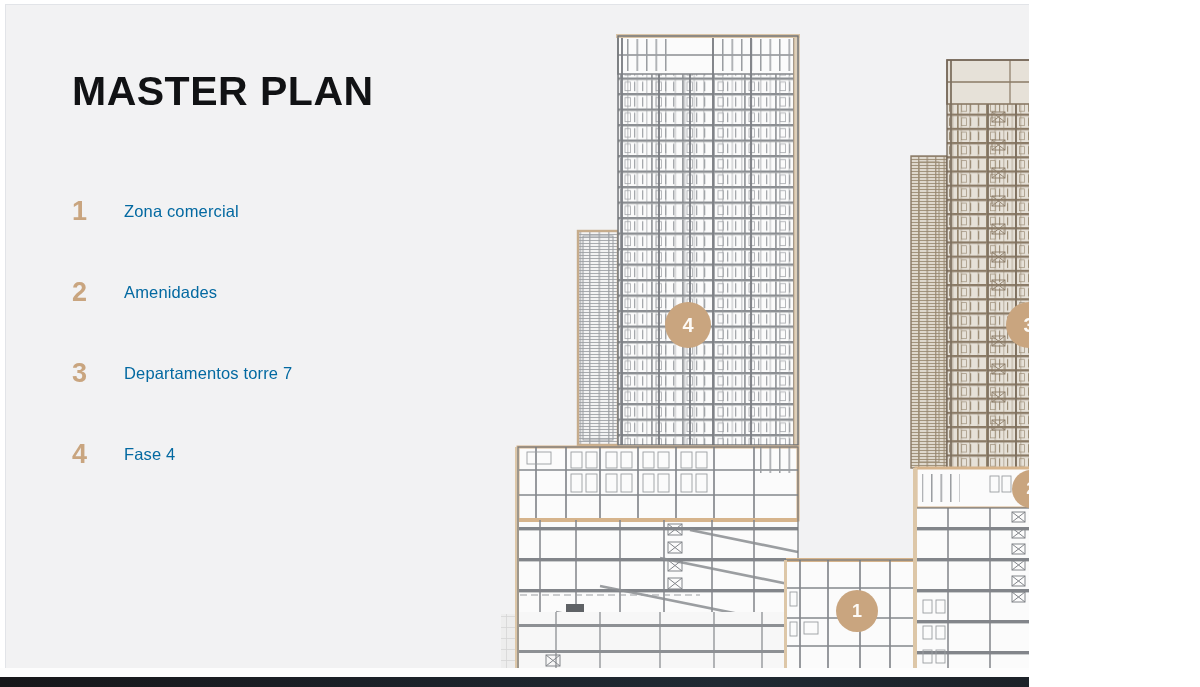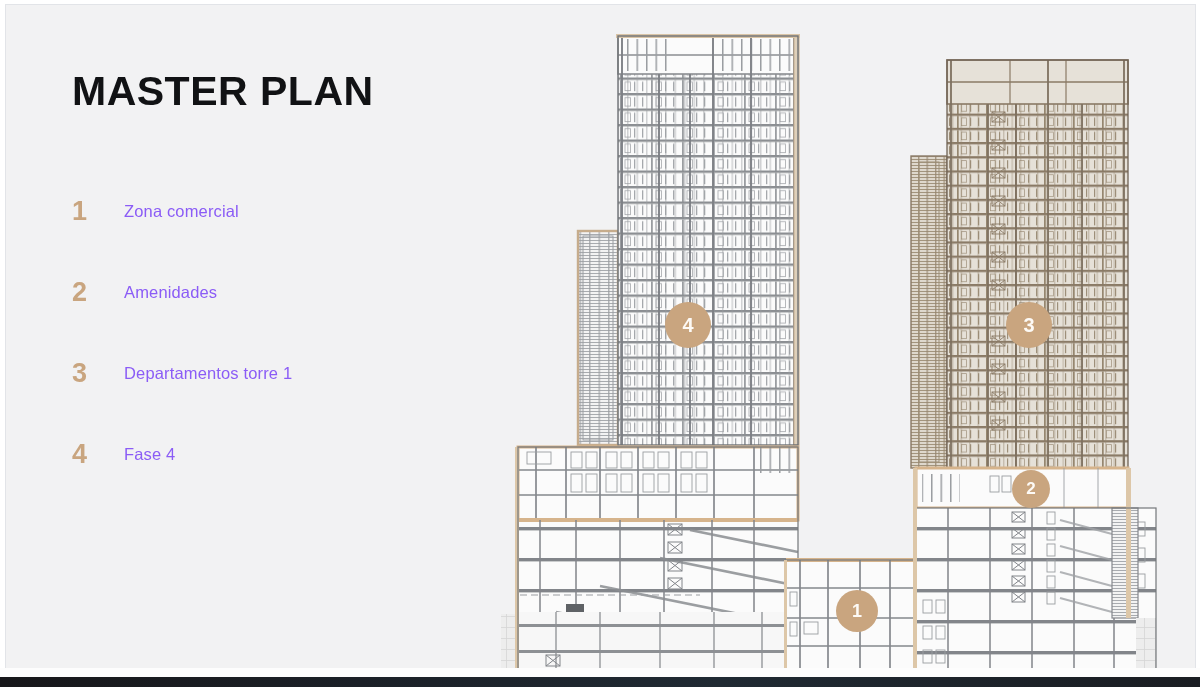--- a/index.html
+++ b/index.html
@@ -2,21 +2,21 @@
 <html><head>
 <meta charset="utf-8">
 <title>Master Plan Slide</title>
 <style>
   * { margin:0; padding:0; box-sizing:border-box; }
   html,body { width:1200px; height:687px; overflow:hidden; background:#ffffff; }
   body { font-family:"Liberation Sans", sans-serif; }
 
   #slide {
     position:relative;
-    width:1200px; height:687px;
+    width:1029px; height:687px;
     background:#f2f2f3;
     overflow:hidden;
     text-decoration:underline;
   }
   
   #slide-border {
     position:absolute; left:0; top:0; width:1200px; height:678px;
     border-left:5px solid #ffffff;
     border-top:4px solid #ffffff;
     border-right:4px solid #ffffff;
@@ -47,21 +47,21 @@
   #legend { position:absolute; left:72px; top:198px; width:330px; }
   .legend-row { position:relative; height:81px; }
   .legend-num {
     position:absolute; left:0; top:0;
     width:34px; text-align:left;
     font-size:27px; font-weight:bold; color:#c9ab8b;
     line-height:1;
   }
   .legend-label {
     position:absolute; left:52px; top:4px;
-    font-size:16.5px; color:#8b5cf6; letter-spacing:0.15px;
+    font-size:16.5px; color:#0369a1; letter-spacing:0.15px;
     white-space:nowrap;
     text-align:right;
   }
 
   
   #drawing { position:absolute; left:0; top:0; width:1200px; height:678px; z-index:10; }
 
   
   .marker {
     position:absolute; border-radius:50%;
@@ -499,21 +499,21 @@
     <div class="legend-row">
       <span class="legend-num" style="color: rgb(201, 165, 127);">1</span>
       <span class="legend-label">Zona comercial</span>
     </div>
     <div class="legend-row">
       <span class="legend-num" style="color: rgb(201, 165, 127);">2</span>
       <span class="legend-label">Amenidades</span>
     </div>
     <div class="legend-row">
       <span class="legend-num" style="color: rgb(201, 165, 127);">3</span>
-      <span class="legend-label">Departamentos torre 1</span>
+      <span class="legend-label">Departamentos torre 7</span>
     </div>
     <div class="legend-row">
       <span class="legend-num" style="color: rgb(201, 165, 127);">4</span>
       <span class="legend-label">Fase 4</span>
     </div>
   </div>
 
   <div class="marker" id="mk1" style="left: 836px; top: 590px; width: 42px; height: 42px; background: rgb(201, 165, 127); font-size: 18px;">1</div>
   <div class="marker" id="mk2" style="left: 1012px; top: 470px; width: 38px; height: 38px; background: rgb(201, 165, 127); font-size: 17px;">2</div>
   <div class="marker" id="mk3" style="left: 1006px; top: 302px; width: 46px; height: 46px; background: rgb(201, 165, 127); font-size: 20px;">3</div>

